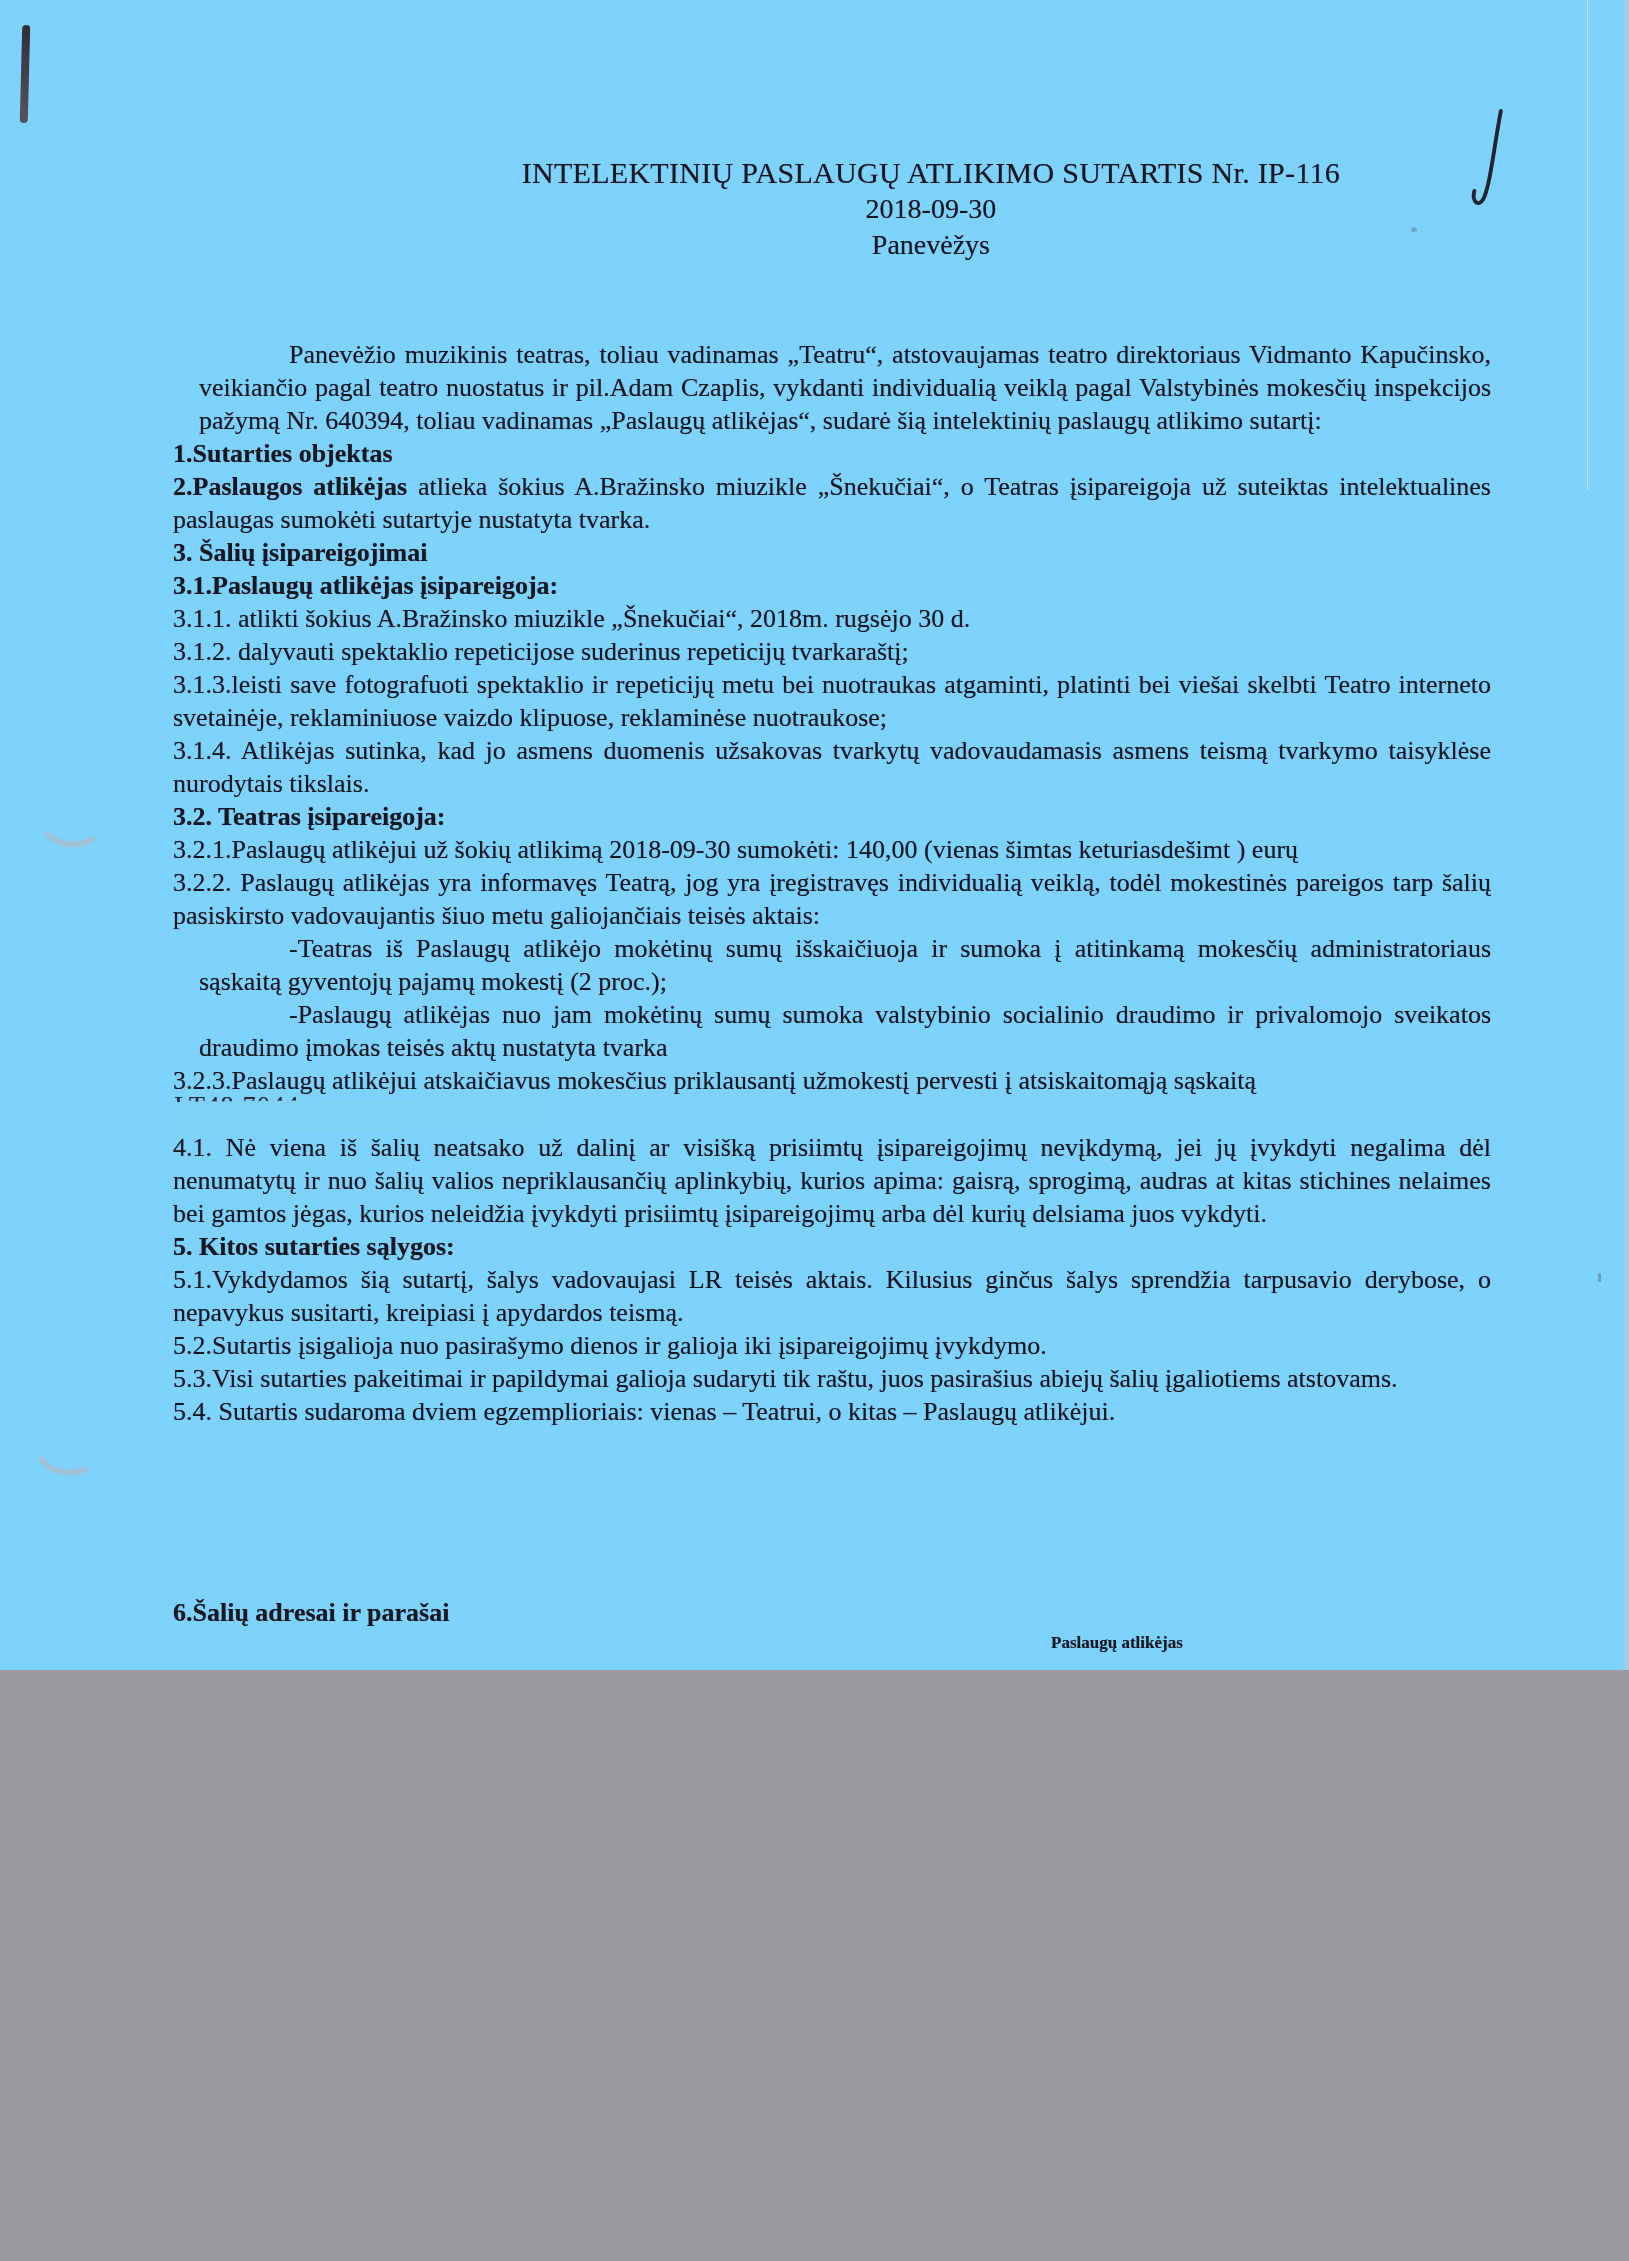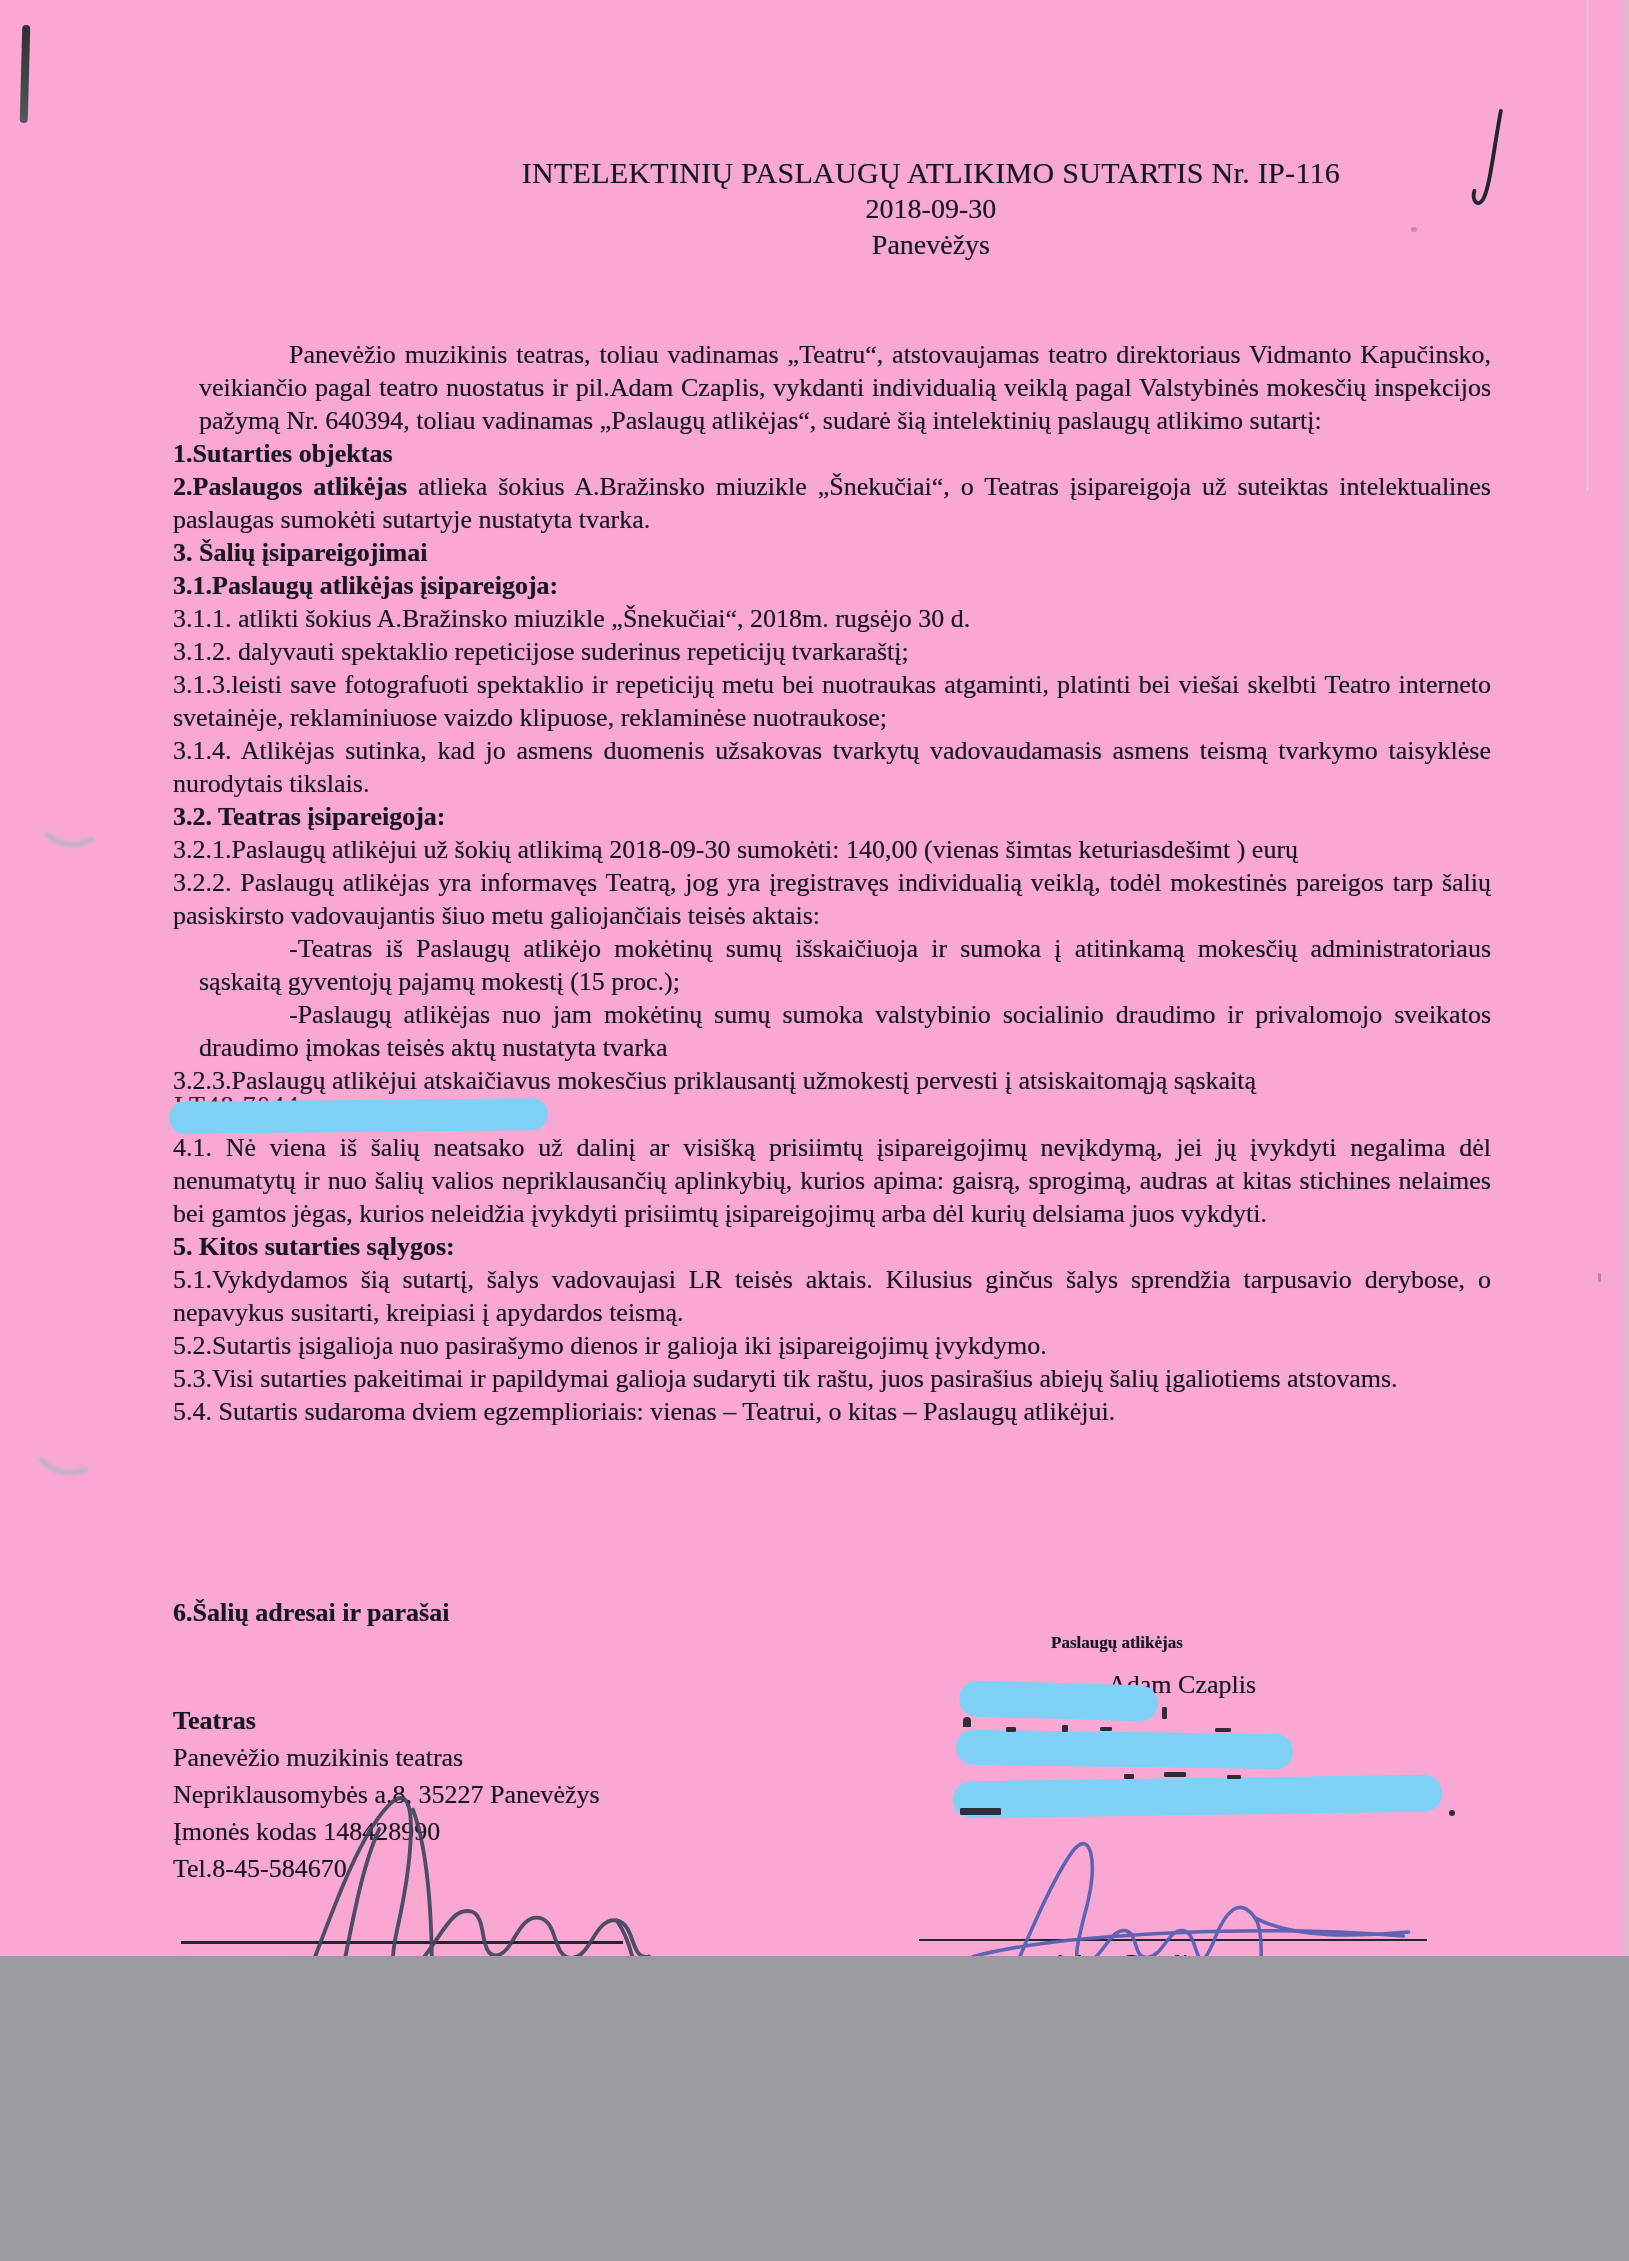--- a/index.html
+++ b/index.html
@@ -1,18 +1,18 @@
 <!DOCTYPE html>
 <html style="font-size:10.3px"><head>
 <meta charset="utf-8">
 <style>
   html,body{margin:0;padding:0;background:#9a9aa0;}
   .page{
-    position:relative; width:1630px; height:1956px;
-    background:#f9a8d4; overflow:hidden;
+    position:relative; width:1630px; height:1670px;
+    background:#7dd3fc; overflow:hidden;
     font-family:"Liberation Serif","DejaVu Serif",serif;
     color:#17171d;
   }
   .scan-text{ text-shadow:0.4px 0.4px 0 rgba(70,90,180,.14), -0.3px 0 0 rgba(120,60,60,.10), 0 0 0.8px rgba(30,30,60,.38); }
   
   .header{ position:absolute; left:237px; right:5.2px; top:154px; text-align:center; }
   .title{ font-size:30px; line-height:37px; letter-spacing:0.3px; white-space:nowrap; }
   .docdate{ font-size:28px; line-height:36px; }
   .doccity{ font-size:28px; line-height:36px; }
   
@@ -79,21 +79,21 @@
       <div class="para"><b>2.Paslaugos atlikėjas</b> atlieka šokius  A.Bražinsko miuzikle „Šnekučiai“, o Teatras įsipareigoja už suteiktas intelektualines paslaugas sumokėti sutartyje nustatyta tvarka.</div>
       <div class="para"><b>3. Šalių įsipareigojimai</b></div>
       <div class="para"><b>3.1.Paslaugų atlikėjas įsipareigoja:</b></div>
       <div class="para">3.1.1. atlikti šokius A.Bražinsko miuzikle „Šnekučiai“, 2018m. rugsėjo 30 d.</div>
       <div class="para">3.1.2. dalyvauti spektaklio repeticijose suderinus repeticijų tvarkaraštį;</div>
       <div class="para">3.1.3.leisti save fotografuoti spektaklio  ir repeticijų metu bei nuotraukas atgaminti, platinti bei viešai skelbti Teatro interneto svetainėje, reklaminiuose vaizdo klipuose, reklaminėse nuotraukose;</div>
       <div class="para">3.1.4. Atlikėjas sutinka, kad jo asmens duomenis užsakovas tvarkytų vadovaudamasis  asmens teismą tvarkymo taisyklėse nurodytais tikslais.</div>
       <div class="para"><b>3.2. Teatras įsipareigoja:</b></div>
       <div class="para">3.2.1.Paslaugų atlikėjui už šokių  atlikimą 2018-09-30 sumokėti: 140,00 (vienas šimtas keturiasdešimt ) eurų</div>
       <div class="para">3.2.2. Paslaugų atlikėjas yra informavęs Teatrą, jog yra įregistravęs individualią veiklą, todėl mokestinės pareigos tarp šalių pasiskirsto vadovaujantis šiuo metu galiojančiais teisės aktais:</div>
-      <div class="para indent">-Teatras iš Paslaugų atlikėjo mokėtinų sumų išskaičiuoja ir sumoka į atitinkamą mokesčių administratoriaus sąskaitą gyventojų pajamų mokestį (15 proc.);</div>
+      <div class="para indent">-Teatras iš Paslaugų atlikėjo mokėtinų sumų išskaičiuoja ir sumoka į atitinkamą mokesčių administratoriaus sąskaitą gyventojų pajamų mokestį (2 proc.);</div>
       <div class="para indent">-Paslaugų atlikėjas nuo jam mokėtinų sumų sumoka valstybinio socialinio draudimo ir privalomojo sveikatos draudimo įmokas teisės aktų nustatyta tvarka</div>
       <div class="para">3.2.3.Paslaugų atlikėjui atskaičiavus mokesčius priklausantį užmokestį pervesti į atsiskaitomąją sąskaitą</div>
       <div class="redact-row">
         <span class="frag-text">LT48 7044</span>
         <div class="redact-bar bar-account" style="background: rgb(128, 209, 246);"></div>
       </div>
       <div class="para">4.1. Nė viena iš šalių neatsako už dalinį ar visišką prisiimtų įsipareigojimų nevįkdymą, jei jų įvykdyti negalima dėl nenumatytų ir nuo šalių valios nepriklausančių aplinkybių, kurios apima: gaisrą, sprogimą, audras at kitas stichines nelaimes bei gamtos jėgas, kurios neleidžia įvykdyti prisiimtų įsipareigojimų arba dėl kurių delsiama juos vykdyti.</div>
       <div class="para"><b>5. Kitos sutarties sąlygos:</b></div>
       <div class="para">5.1.Vykdydamos šią sutartį, šalys vadovaujasi LR teisės aktais. Kilusius ginčus šalys sprendžia tarpusavio derybose, o nepavykus susitarti, kreipiasi į apydardos teismą.</div>
       <div class="para">5.2.Sutartis įsigalioja nuo pasirašymo dienos ir galioja iki įsipareigojimų įvykdymo.</div>

